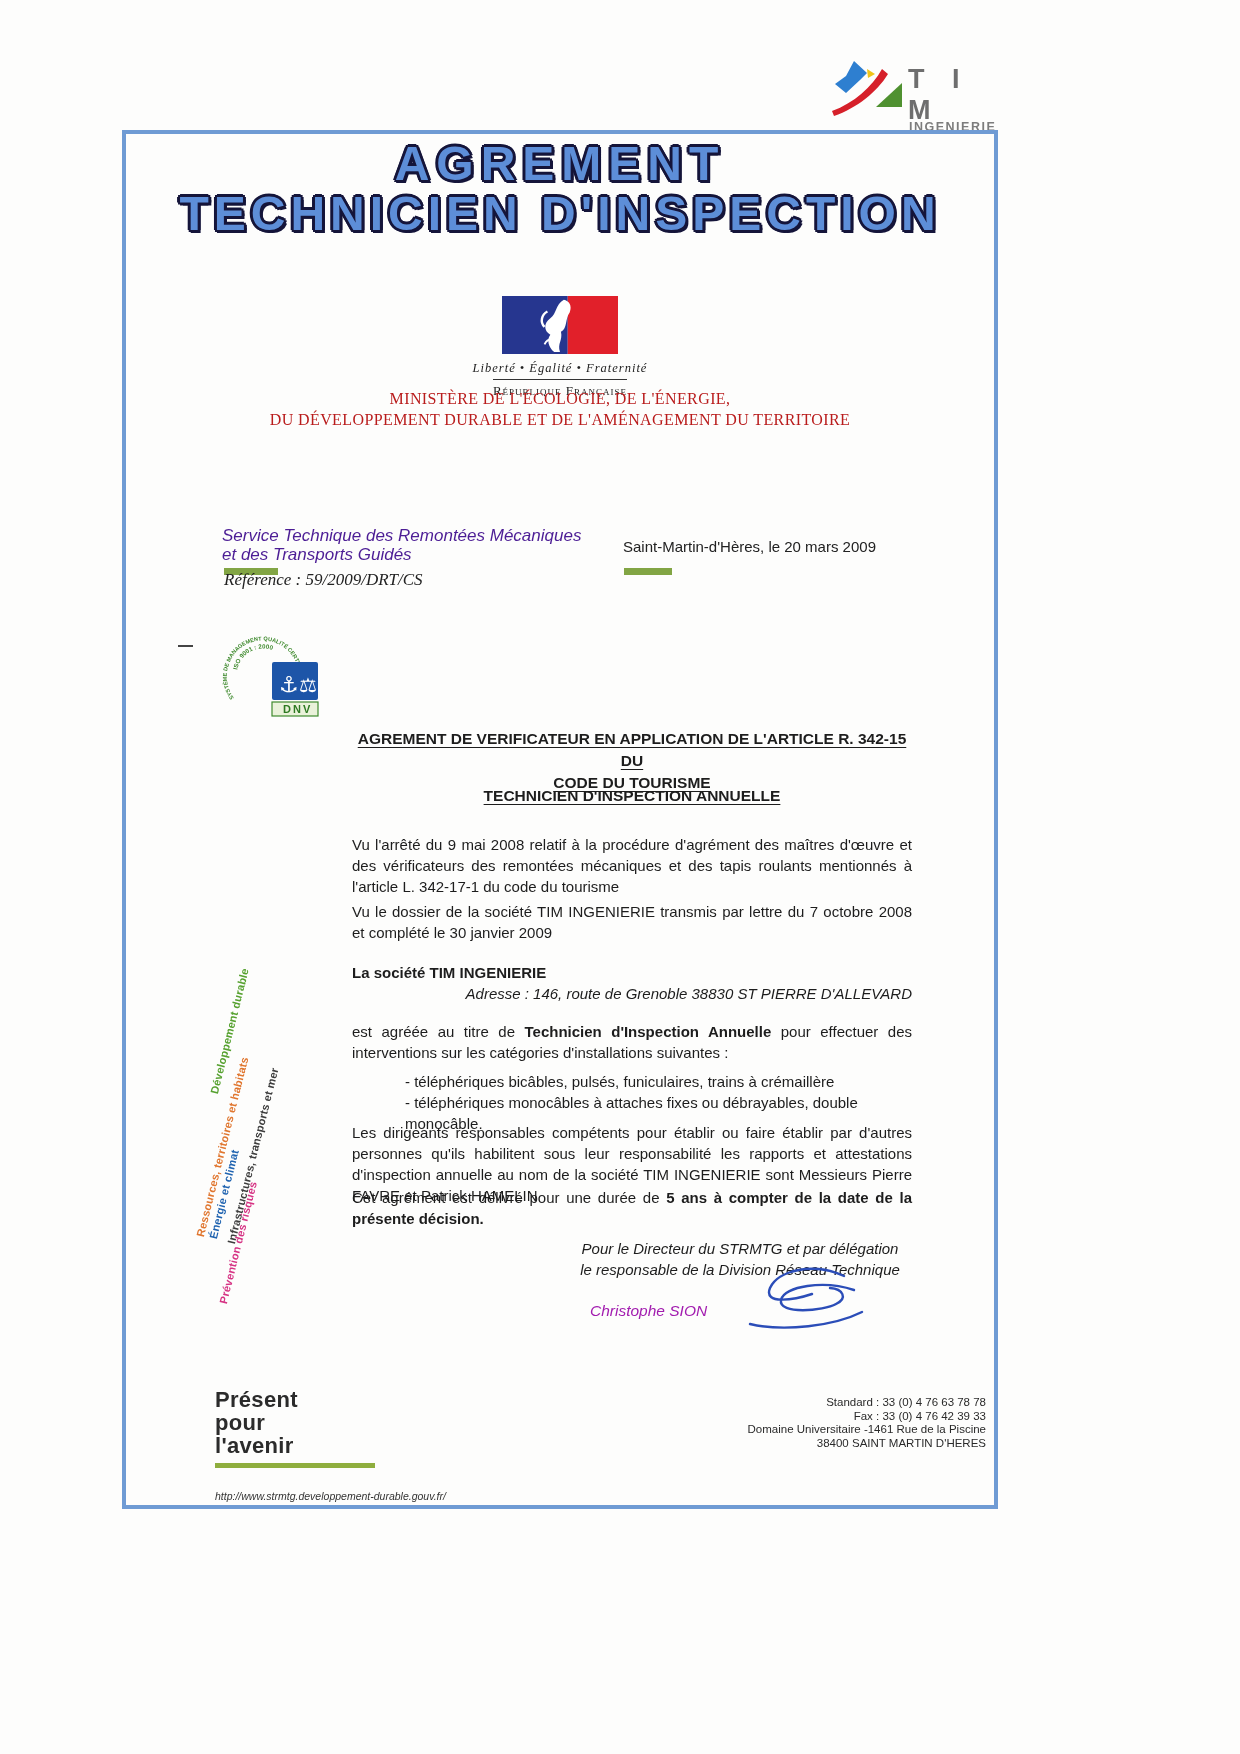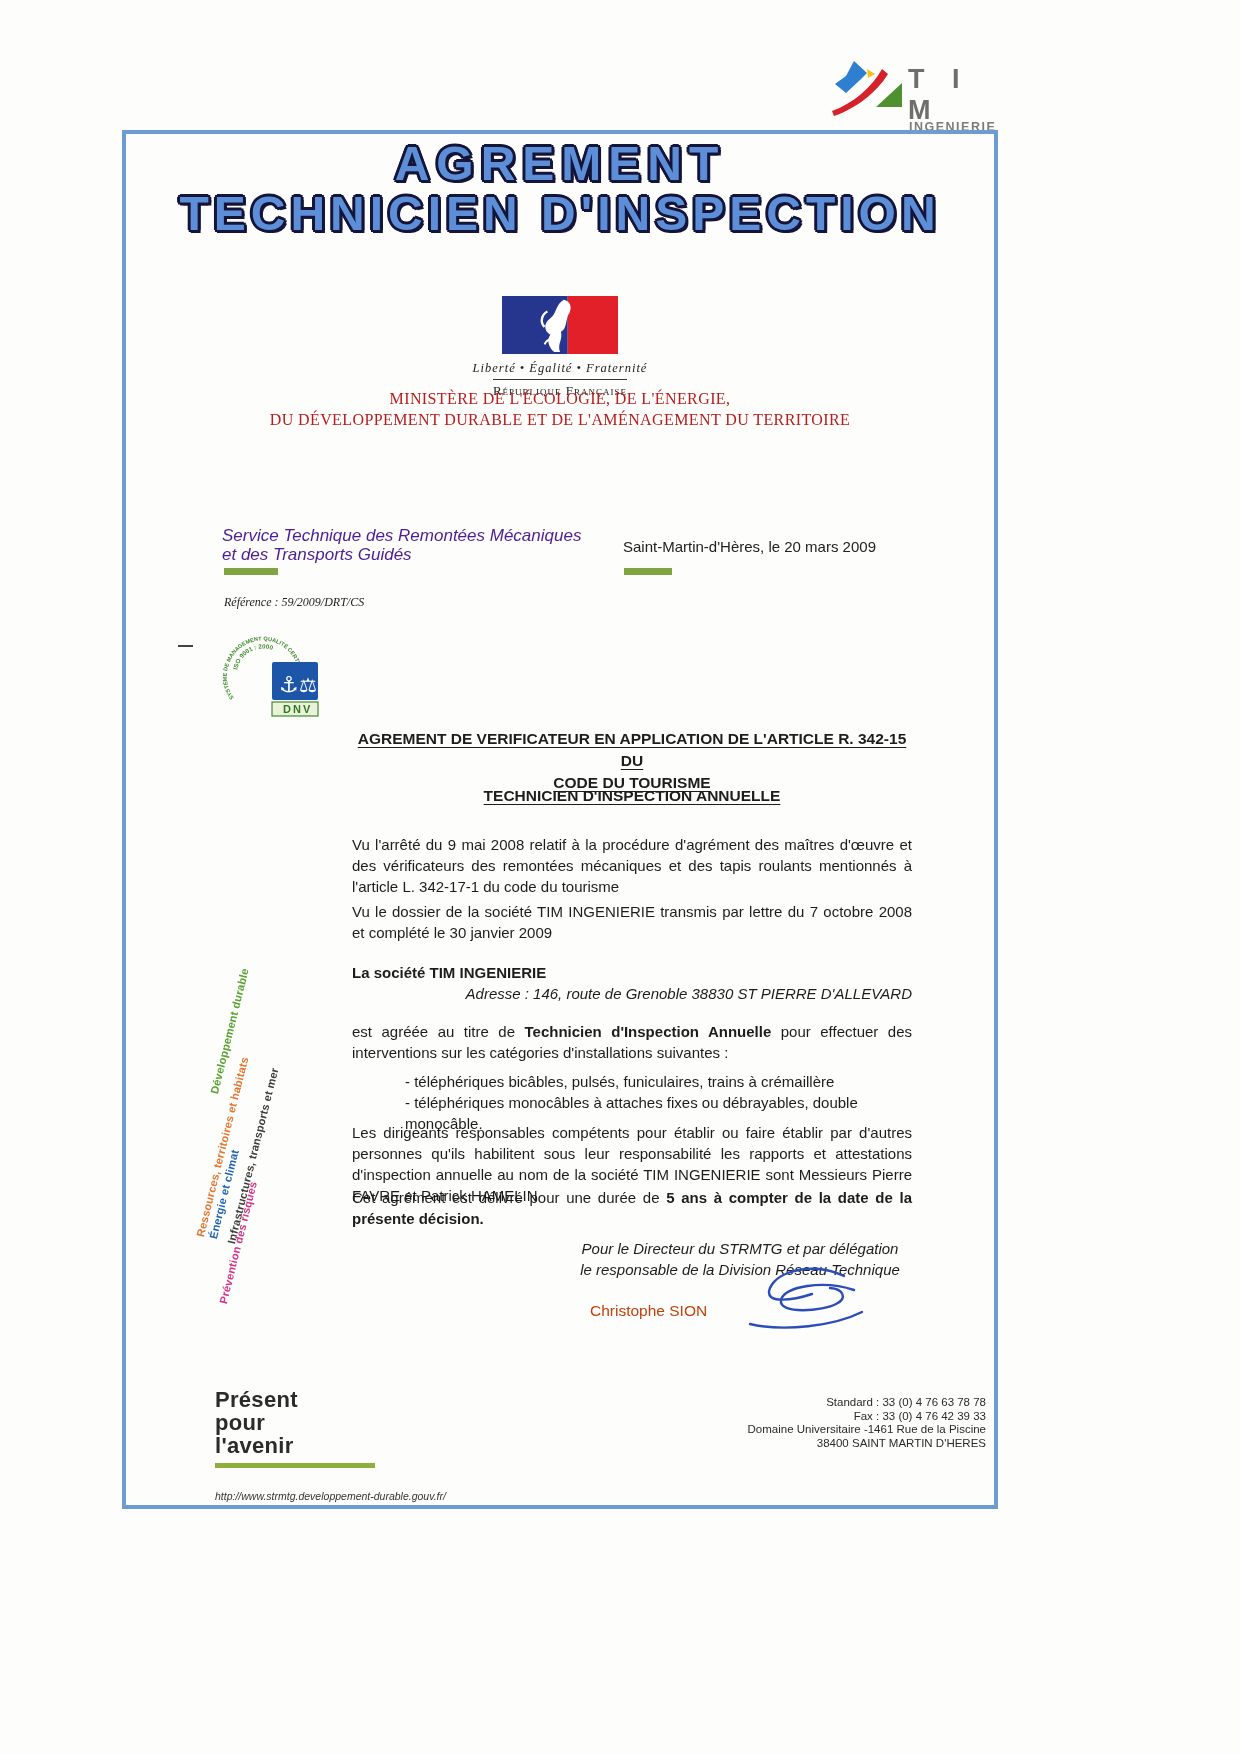--- a/index.html
+++ b/index.html
@@ -29,21 +29,21 @@
 
   .ministry{position:absolute;top:254px;left:0;width:100%;text-align:center;
             font-family:"Liberation Serif",serif;font-size:16px;line-height:21px;color:#b91c1c;letter-spacing:.4px;}
 
   
   .service{position:absolute;left:96px;top:392px;font-style:italic;font-size:17px;line-height:19px;color:#4c1d95;}
   .bar{position:absolute;height:7px;background:#82a544;}
   .bar-service{left:98px;top:434px;width:54px;}
   .bar-date{left:498px;top:434px;width:48px;}
   .date{position:absolute;left:497px;top:404px;font-size:15px;color:#222;}
-  .reference{position:absolute;left:98px;top:461px;font-family:"Liberation Serif",serif;font-style:italic;font-size:12px;color:#222;}
+  .reference{position:absolute;left:98px;top:436px;font-family:"Liberation Serif",serif;font-style:italic;font-size:17px;color:#222;}
   .dash{position:absolute;left:52px;top:511px;width:15px;height:2px;background:#444;}
 
   
   .stamp{position:absolute;left:94px;top:492px;}
   .arc-text{font-family:"Liberation Sans",sans-serif;font-weight:bold;fill:#3f8a2e;}
   .dnv-label{font-family:"Liberation Sans",sans-serif;font-weight:bold;fill:#2e7a22;letter-spacing:2px;}
   .glyph{fill:#ffffff;font-family:"DejaVu Sans",sans-serif;}
 
   
   .content{position:absolute;left:226px;top:0;width:560px;font-size:15px;line-height:21px;color:#1d1d1d;}
@@ -56,21 +56,21 @@
   .company-block{top:828px;}
   .company{font-weight:bold;}
   .address{font-style:italic;text-align:right;}
   .p4{top:887px;text-align:justify;}
   .bullets{top:937px;padding-left:53px;box-sizing:border-box;}
   .p6{top:988px;text-align:justify;}
   .p7{top:1053px;text-align:justify;}
 
   
   .sig{position:absolute;left:438px;top:1104px;width:352px;text-align:center;font-style:italic;font-size:15px;line-height:21px;color:#1d1d1d;}
-  .sig-name{position:absolute;left:464px;top:1168px;font-size:15.5px;color:#c2410c;}
+  .sig-name{position:absolute;left:464px;top:1168px;font-style:italic;font-size:15.5px;color:#a21caf;}
   .sig-scrawl{position:absolute;left:596px;top:1126px;}
 
   
   .sb{position:absolute;transform:rotate(-76deg);transform-origin:0 0;white-space:nowrap;
       font-size:11px;font-weight:bold;letter-spacing:.2px;}
   .sb0{left:82px;top:958px;}
   .sb1{left:68px;top:1101px;}
   .sb2{left:81px;top:1103px;}
   .sb3{left:99px;top:1108px;}
   .sb4{left:91px;top:1168px;}

